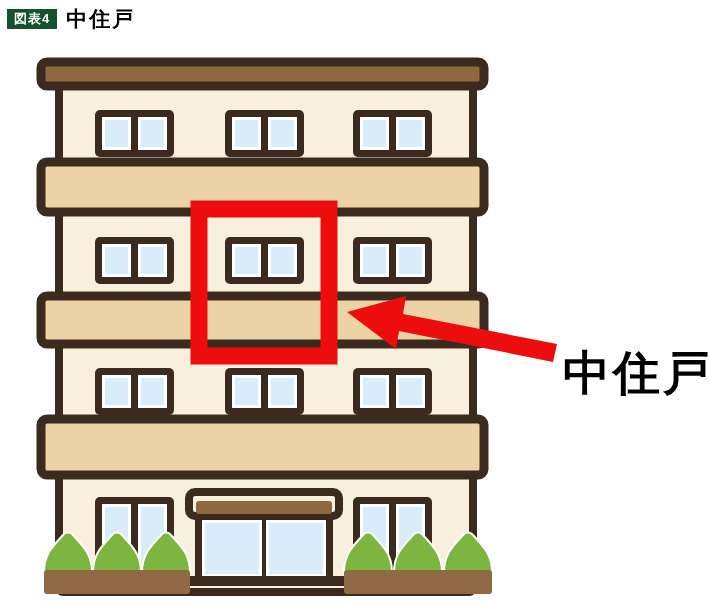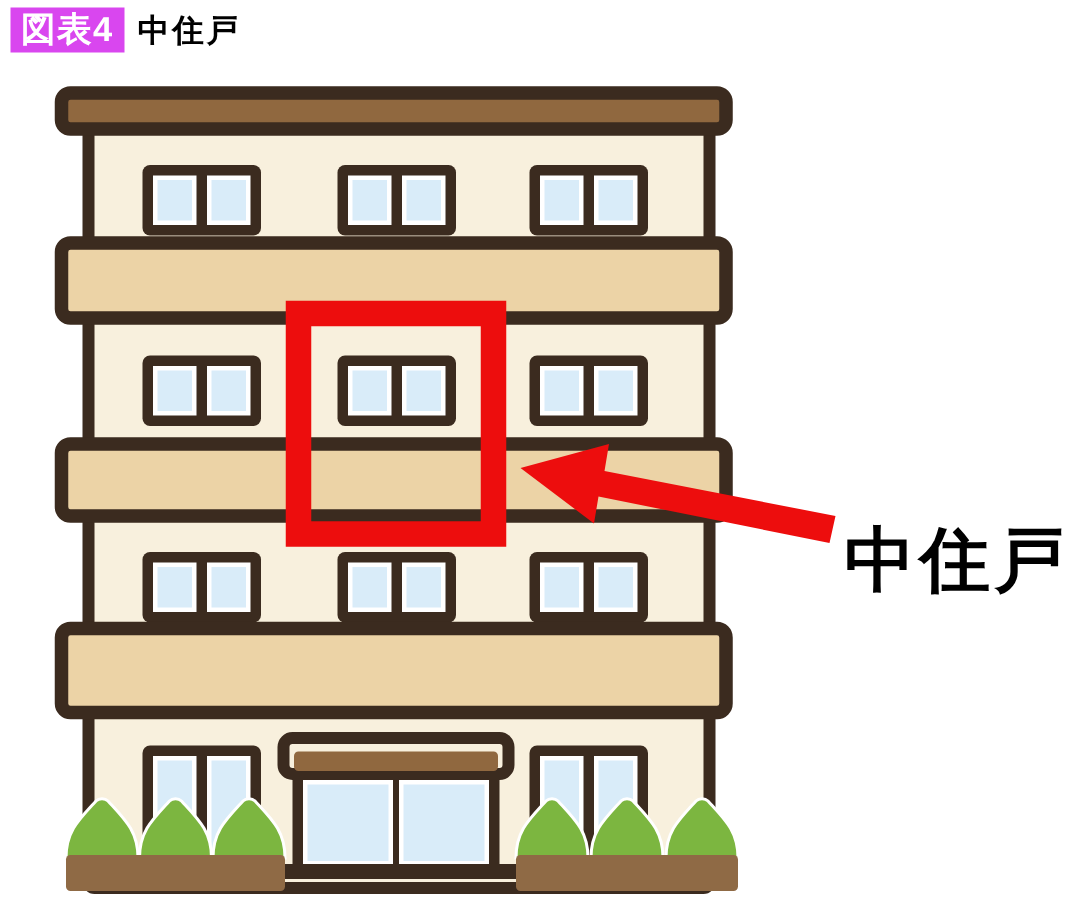--- a/index.html
+++ b/index.html
@@ -20,23 +20,23 @@
   .fig-header {
     position: absolute;
     top: 5px;
     left: 7px;
     display: flex;
     align-items: center;
     gap: 9px;
     font-weight: bold;
   }
   .fig-badge {
-    background: #d946ef;
+    background: #14532d;
     color: #ffffff;
-    font-size: 23px;
+    font-size: 13px;
     line-height: 1;
     padding: 3px 7px 4px 7px;
     letter-spacing: 1px;
   }
   .fig-title {
     color: #000000;
     font-size: 21px;
     letter-spacing: 2px;
   }
   svg.illustration {

